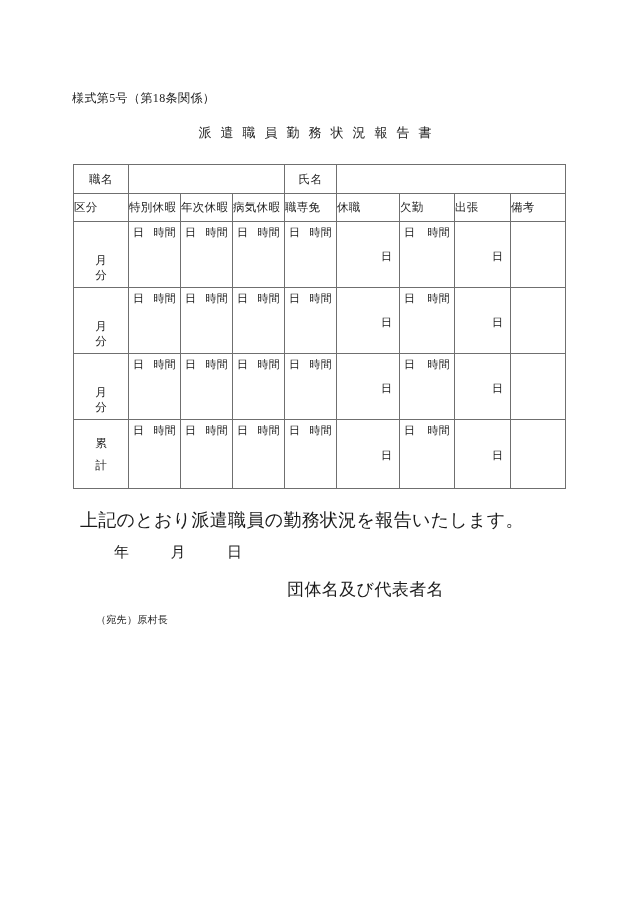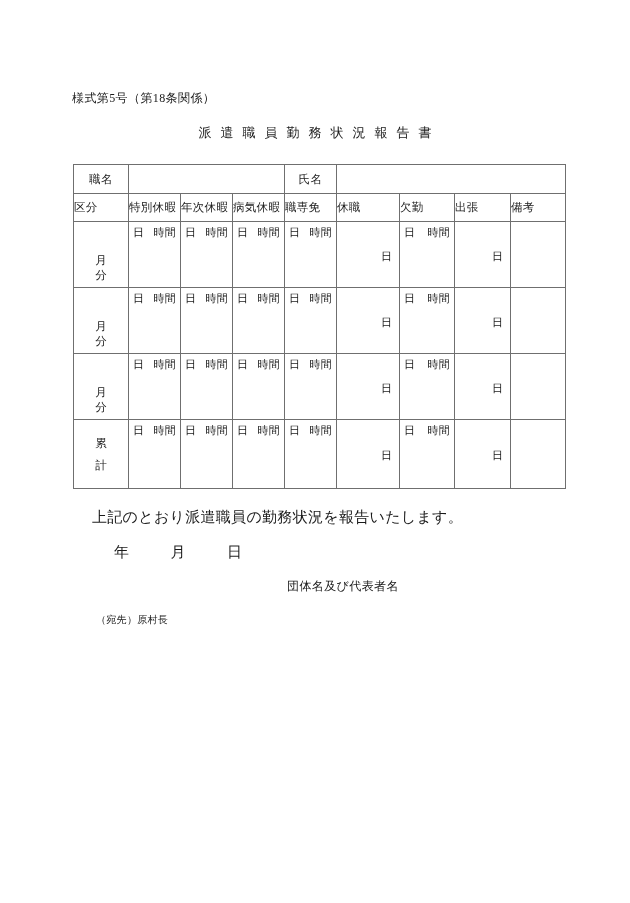--- a/index.html
+++ b/index.html
@@ -138,42 +138,42 @@
     font-size: 11.5px;
     line-height: 1.95;
   }
   .kubun-total span {
     display: block;
   }
 
   
   .footer-statement {
     position: absolute;
-    left: 92px;
+    left: 80px;
     top: 508px;
-    font-size: 15px;
+    font-size: 18px;
     letter-spacing: 0.3px;
     white-space: nowrap;
   }
   .footer-date {
     position: absolute;
     left: 114px;
     top: 543px;
     font-size: 15px;
     white-space: nowrap;
   }
   .footer-date .gap {
     display: inline-block;
     width: 34px;
   }
   .footer-org {
     position: absolute;
     left: 287px;
     top: 578px;
-    font-size: 12px;
+    font-size: 17px;
     letter-spacing: 0.4px;
     white-space: nowrap;
   }
   .footer-addressee {
     position: absolute;
     left: 96px;
     top: 613px;
     font-size: 10px;
     letter-spacing: 0.3px;
     white-space: nowrap;

